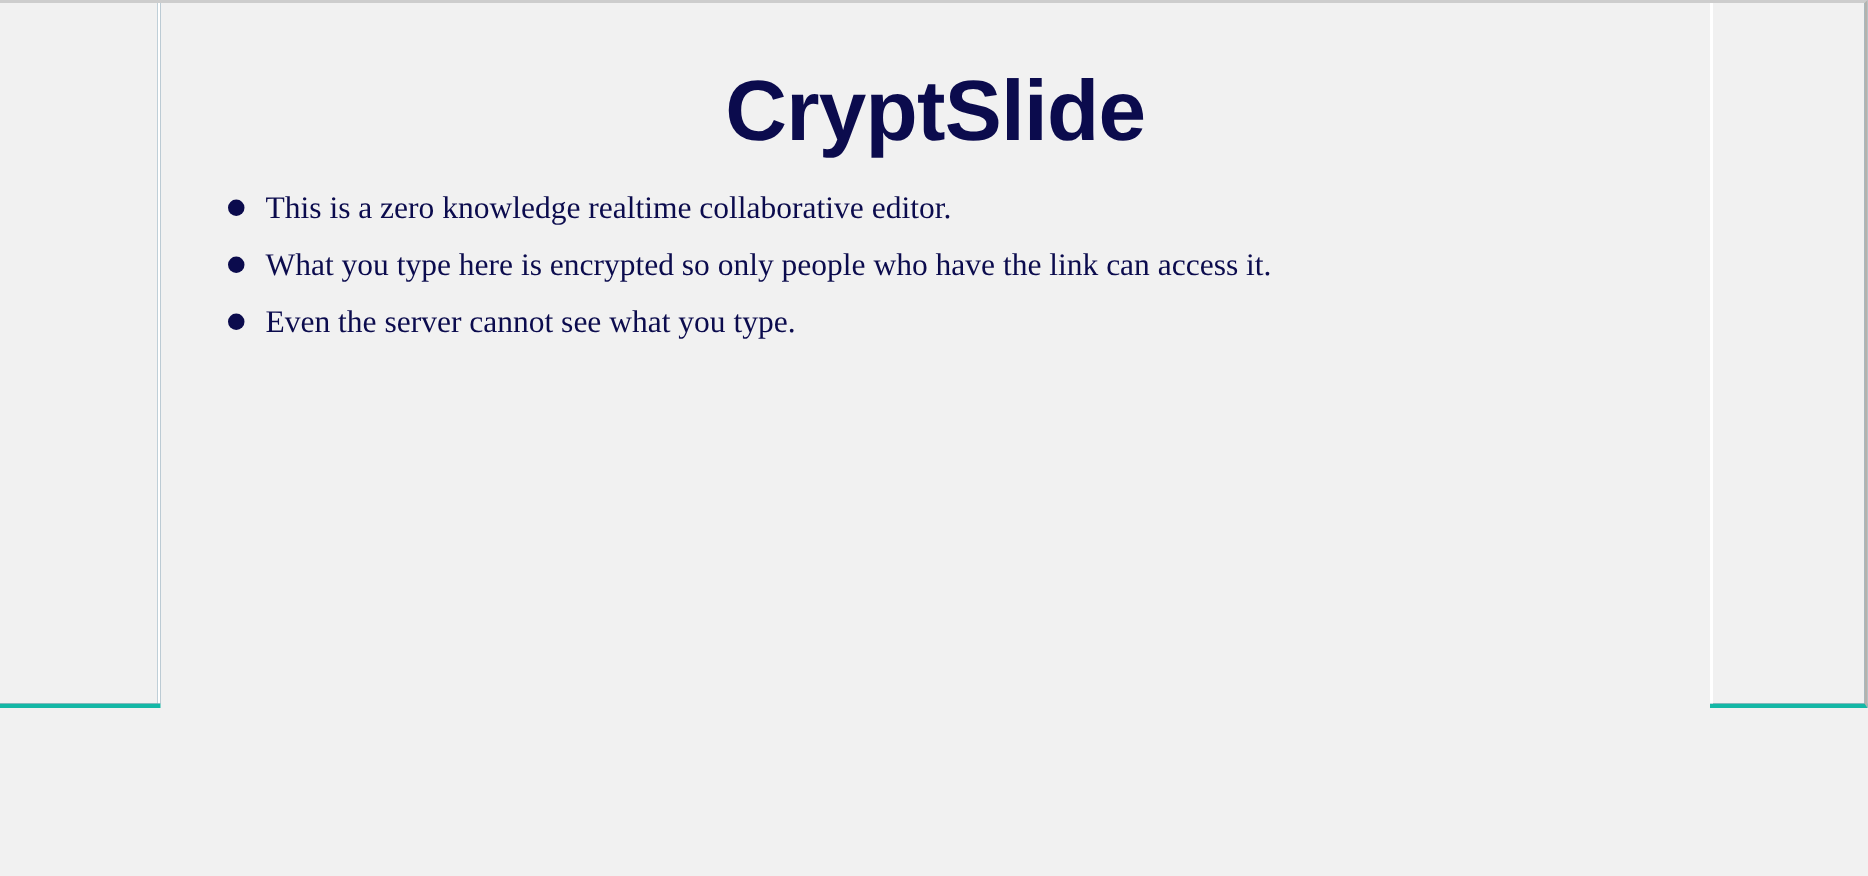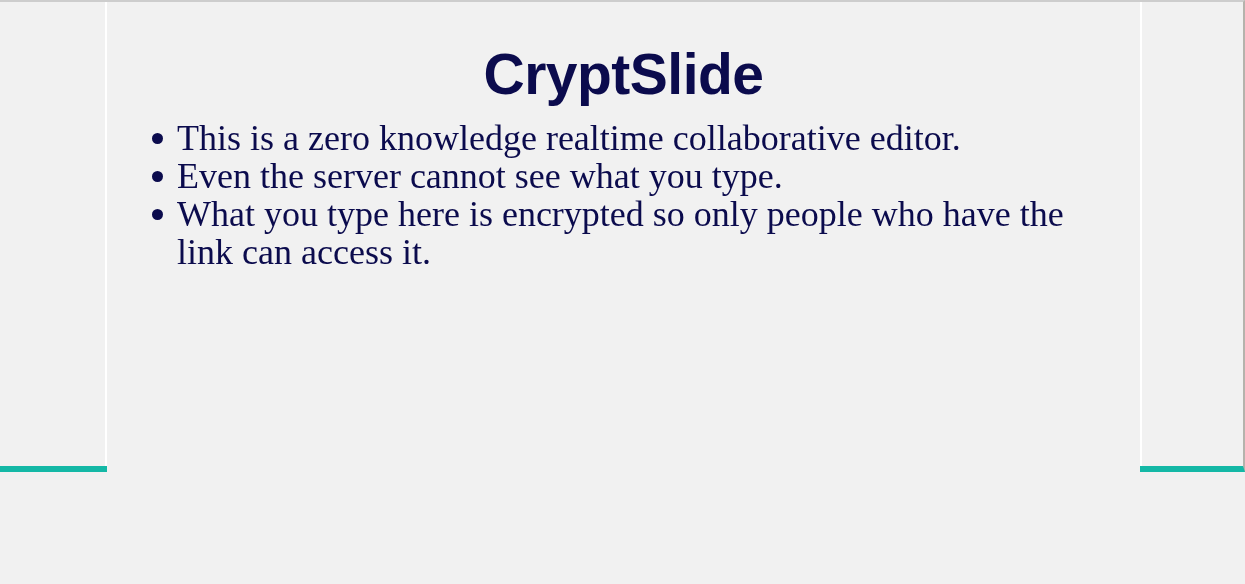--- a/index.html
+++ b/index.html
@@ -15,21 +15,21 @@
   }
 
   
   .editor-viewport {
     position: relative;
     width: 1245px;
     height: 472px;
     background: #0c4a6e;
     box-sizing: border-box;
     border-top: 2px solid #cdcdcd;
-    border-bottom: 6px solid #14b8a6;
+    border-bottom: 3px solid #14b8a6;
     border-right: 2px solid #b5b3ac;
   }
 
   
   .gutter {
     position: absolute;
     top: 0;
     bottom: 0;
     background: #f1f1f1;
   }
@@ -75,21 +75,21 @@
     padding: 0;
     list-style: none;
     margin-top: 16px;
   }
 
   .bullet-item {
     position: relative;
     margin: 0;
     padding: 0 40px 0 70px;
     font-family: "Liberation Serif", serif;
-    font-size: 36px;
+    font-size: 21px;
     line-height: 38px;
     color: #0b0b4d;
     text-indent: 0;
   }
 
   .bullet-item::before {
     content: "";
     position: absolute;
     left: 45px;
     top: 14px;
@@ -109,18 +109,18 @@
 
   <div class="page-edge page-edge-left"></div>
   <div class="page-edge page-edge-right"></div>
 
   <div class="slide-page">
 
     <h1 class="slide-title">CryptSlide</h1>
 
     <ul class="slide-body">
       <li class="bullet-item">This is a zero knowledge realtime collaborative editor.</li>
+      <li class="bullet-item">What you type here is encrypted so only people who have the link can access it.</li>
       <li class="bullet-item">Even the server cannot see what you type.</li>
-      <li class="bullet-item">What you type here is encrypted so only people who have the link can access it.</li>
     </ul>
 
   </div>
 </div>
 
 </body></html>

